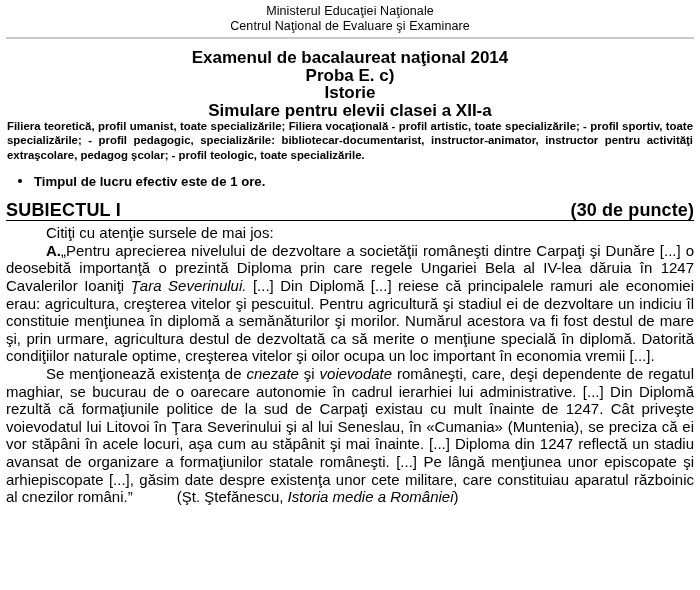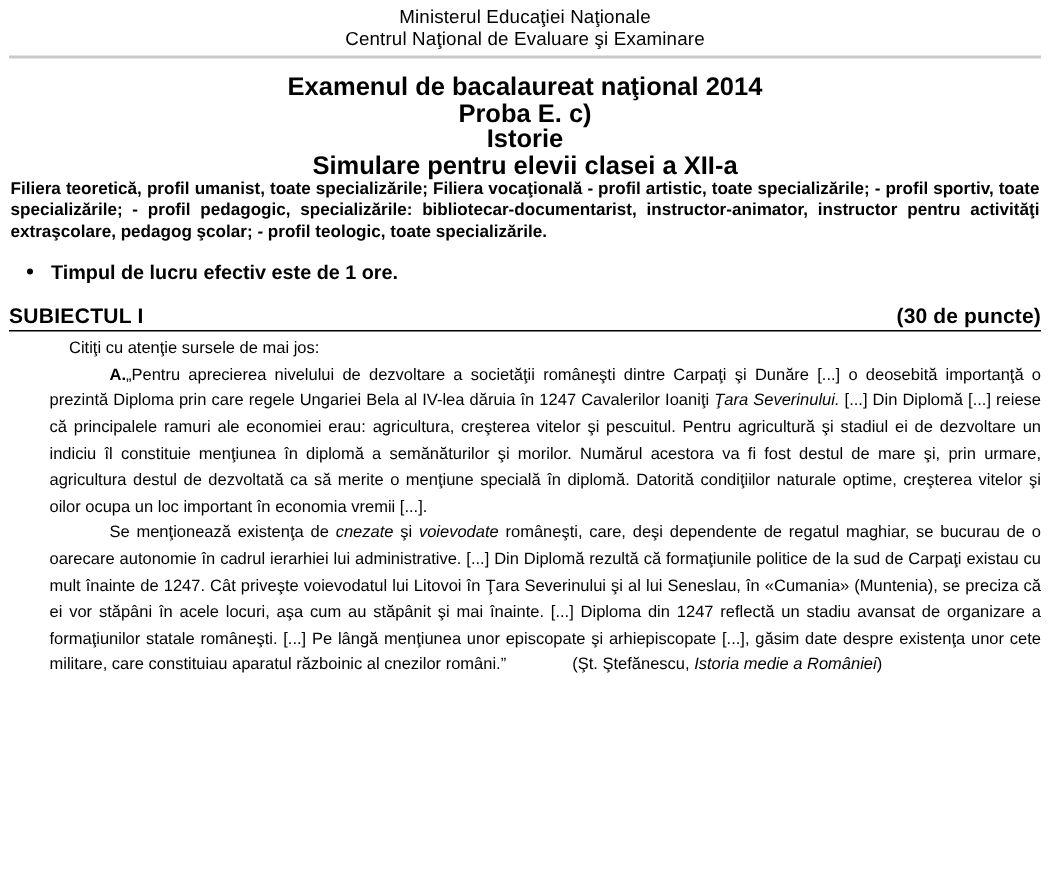--- a/index.html
+++ b/index.html
@@ -80,48 +80,47 @@
     background: #000;
     border-radius: 50%;
   }
 
   
   .section-head {
     display: flex;
     justify-content: space-between;
     align-items: flex-end;
     font-weight: bold;
-    font-size: 14px;
+    font-size: 18px;
     line-height: 17px;
     margin-top: 11px;
     border-bottom: 1.5px solid #000;
     padding-bottom: 1px;
   }
   .section-head .label {
     letter-spacing: 0.2px;
   }
   .section-head .points {
     letter-spacing: 0.1px;
   }
 
   
   .body-copy {
-    font-size: 11px;
+    font-size: 15px;
     line-height: 17.6px;
     text-align: justify;
     text-justify: inter-word;
     margin-top: 3px;
   }
   .body-copy p {
     margin: 0;
     text-indent: 40px;
   }
   .body-copy p.flow {
     text-indent: 40px;
-    margin-left: 27px;
   }
   .src-label {
     font-weight: bold;
   }
   .it {
     font-style: italic;
   }
   .cite-gap {
     display: inline-block;
     width: 44px;

